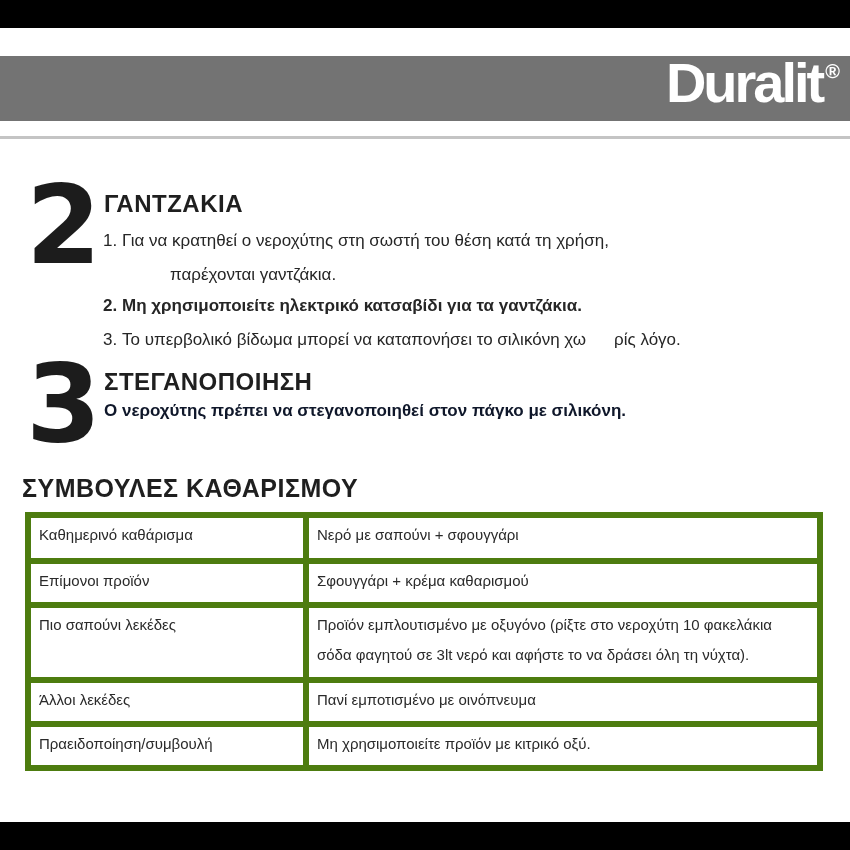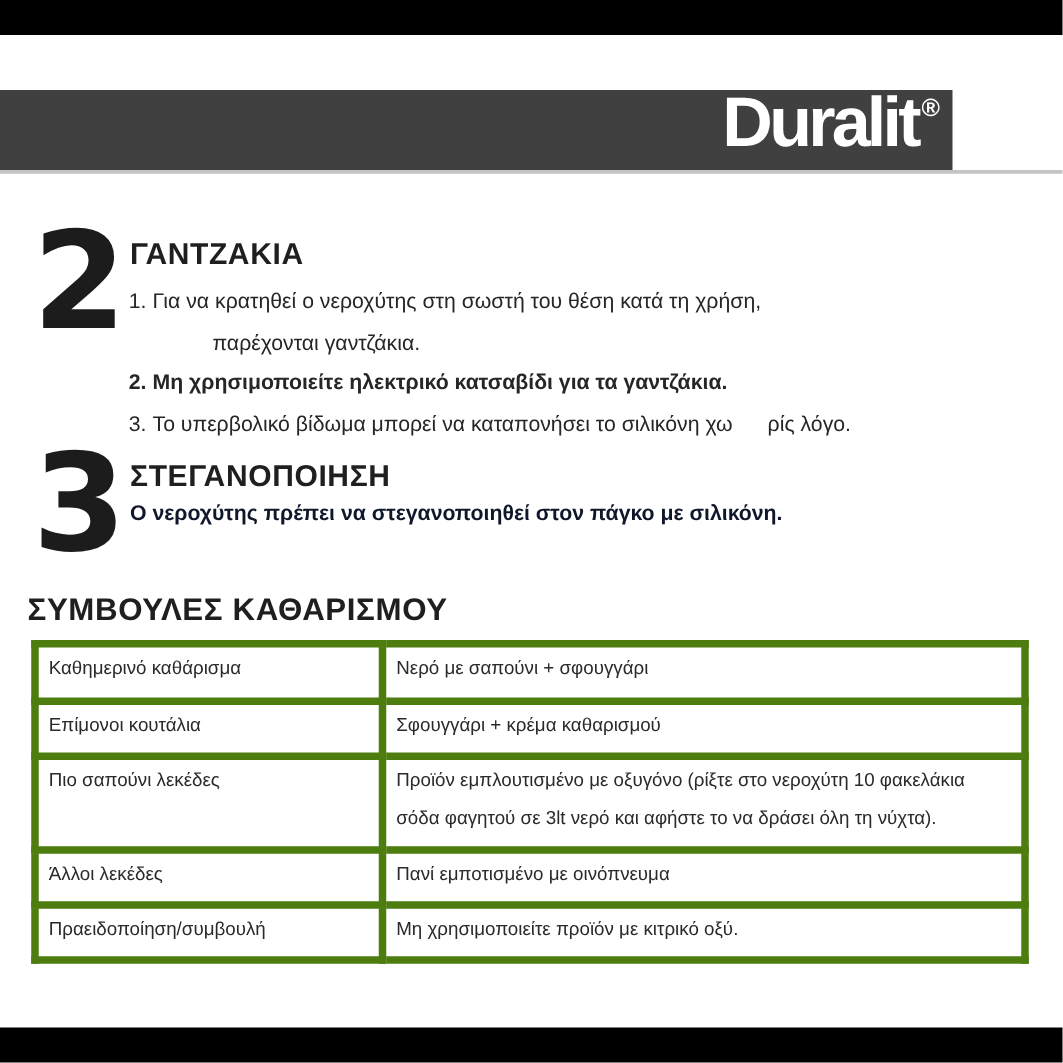--- a/index.html
+++ b/index.html
@@ -9,21 +9,21 @@
     font-family:"Liberation Sans","DejaVu Sans",sans-serif;
     color:#222;
     -webkit-font-smoothing:antialiased;
   }
   .abs{position:absolute;}
   
   .bar{left:0;width:850px;height:28px;background:#000;}
   .bar-top{top:0;}
   .bar-bottom{top:822px;}
   
-  .band{left:0;top:72px;width:762px;height:65px;background:#404040;
+  .band{left:0;top:56px;width:850px;height:65px;background:#737373;
         display:flex;align-items:center;justify-content:flex-end;padding-right:10px;box-sizing:border-box;}
   .brand{color:#fff;font-weight:bold;font-size:56px;letter-spacing:-3px;line-height:65px;white-space:nowrap;}
   .brand .reg{font-size:20px;letter-spacing:0;position:relative;top:-24px;margin-left:3px;}
   .rule{left:0;top:136px;width:850px;height:3px;background:#c4c4c4;}
   
   .bignum{left:26px;width:70px;text-align:center;font-size:108px;font-weight:bold;line-height:108px;color:#1c1c1c;
           font-family:"DejaVu Sans","Liberation Sans",sans-serif;}
   .num2{top:172px;}
   .num3{top:350px;}
   
@@ -85,21 +85,21 @@
       <tr class="h36">
     <td class="c1">
           <div class="ln">Καθημερινό καθάρισμα</div>
         </td>
     <td>
           <div class="ln">Νερό με σαπούνι + σφουγγάρι</div>
         </td>
   </tr>
   <tr class="h34">
     <td class="c1">
-          <div class="ln">Επίμονοι κουτάλια</div>
+          <div class="ln">Επίμονοι προϊόν</div>
         </td>
     <td>
           <div class="ln">Σφουγγάρι + κρέμα καθαρισμού</div>
         </td>
   </tr>
   <tr class="h65">
     <td class="c1">
           <div class="ln">Πιο σαπούνι λεκέδες</div>
         </td>
     <td>

